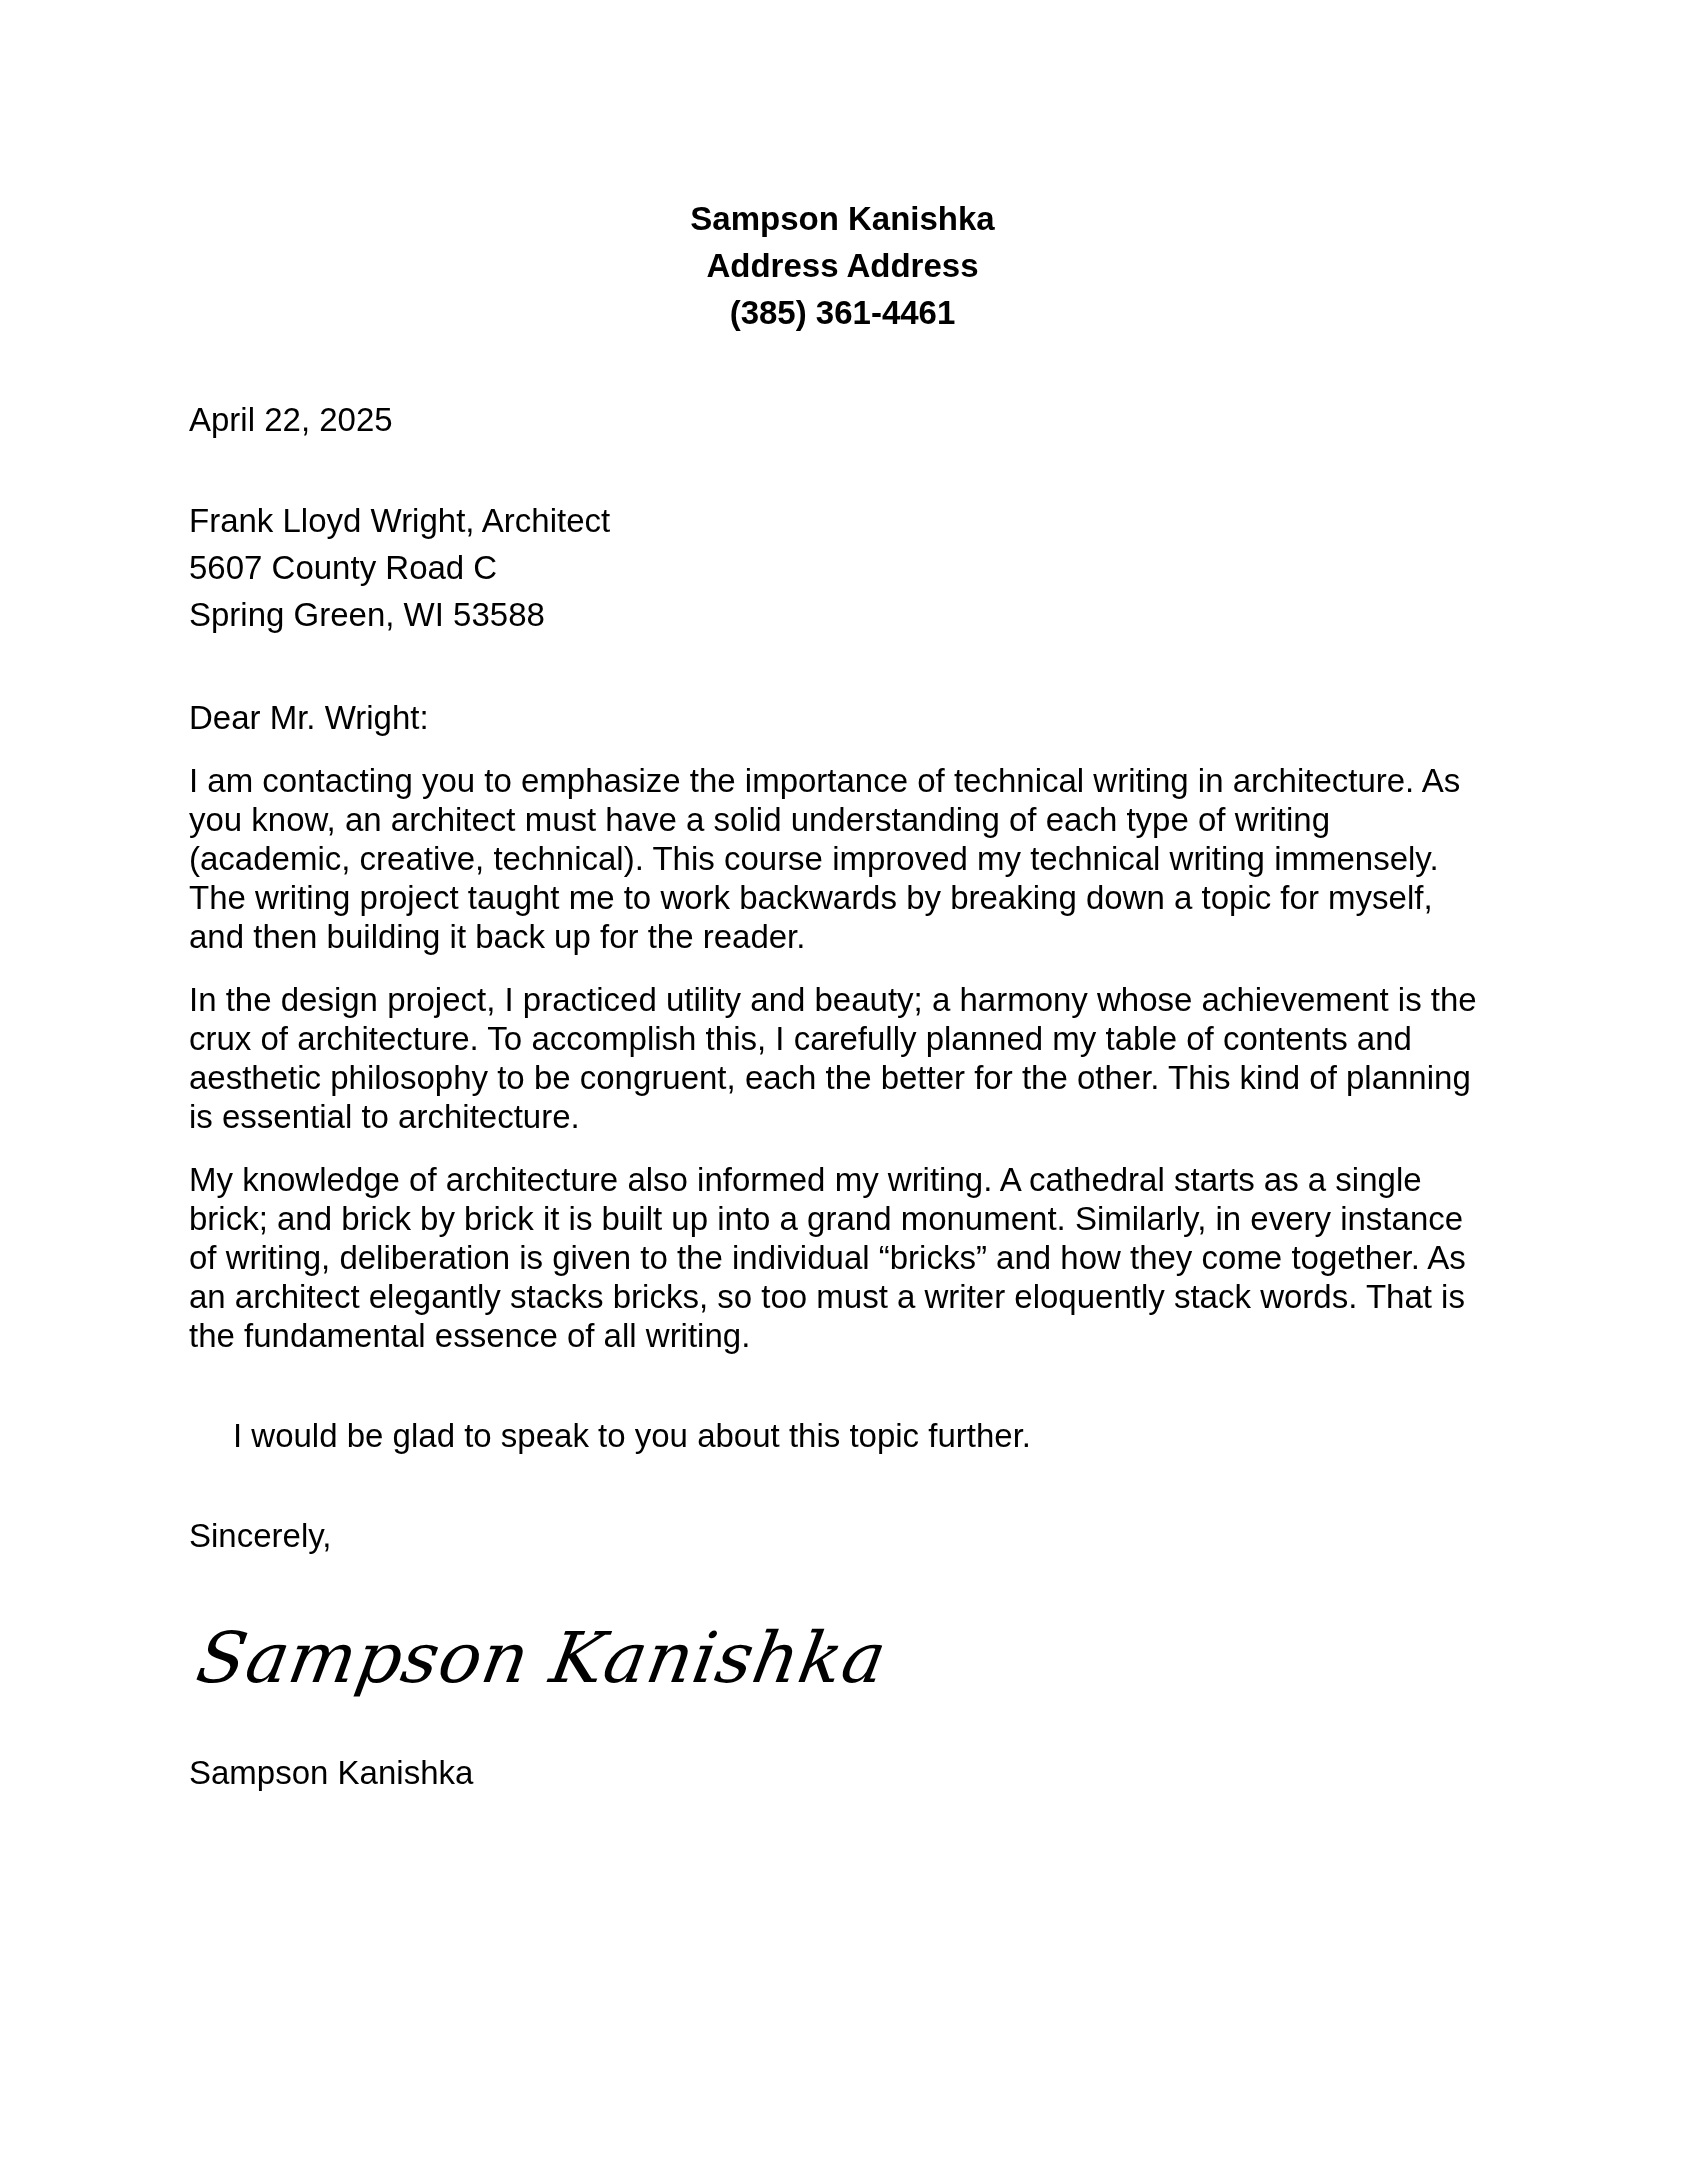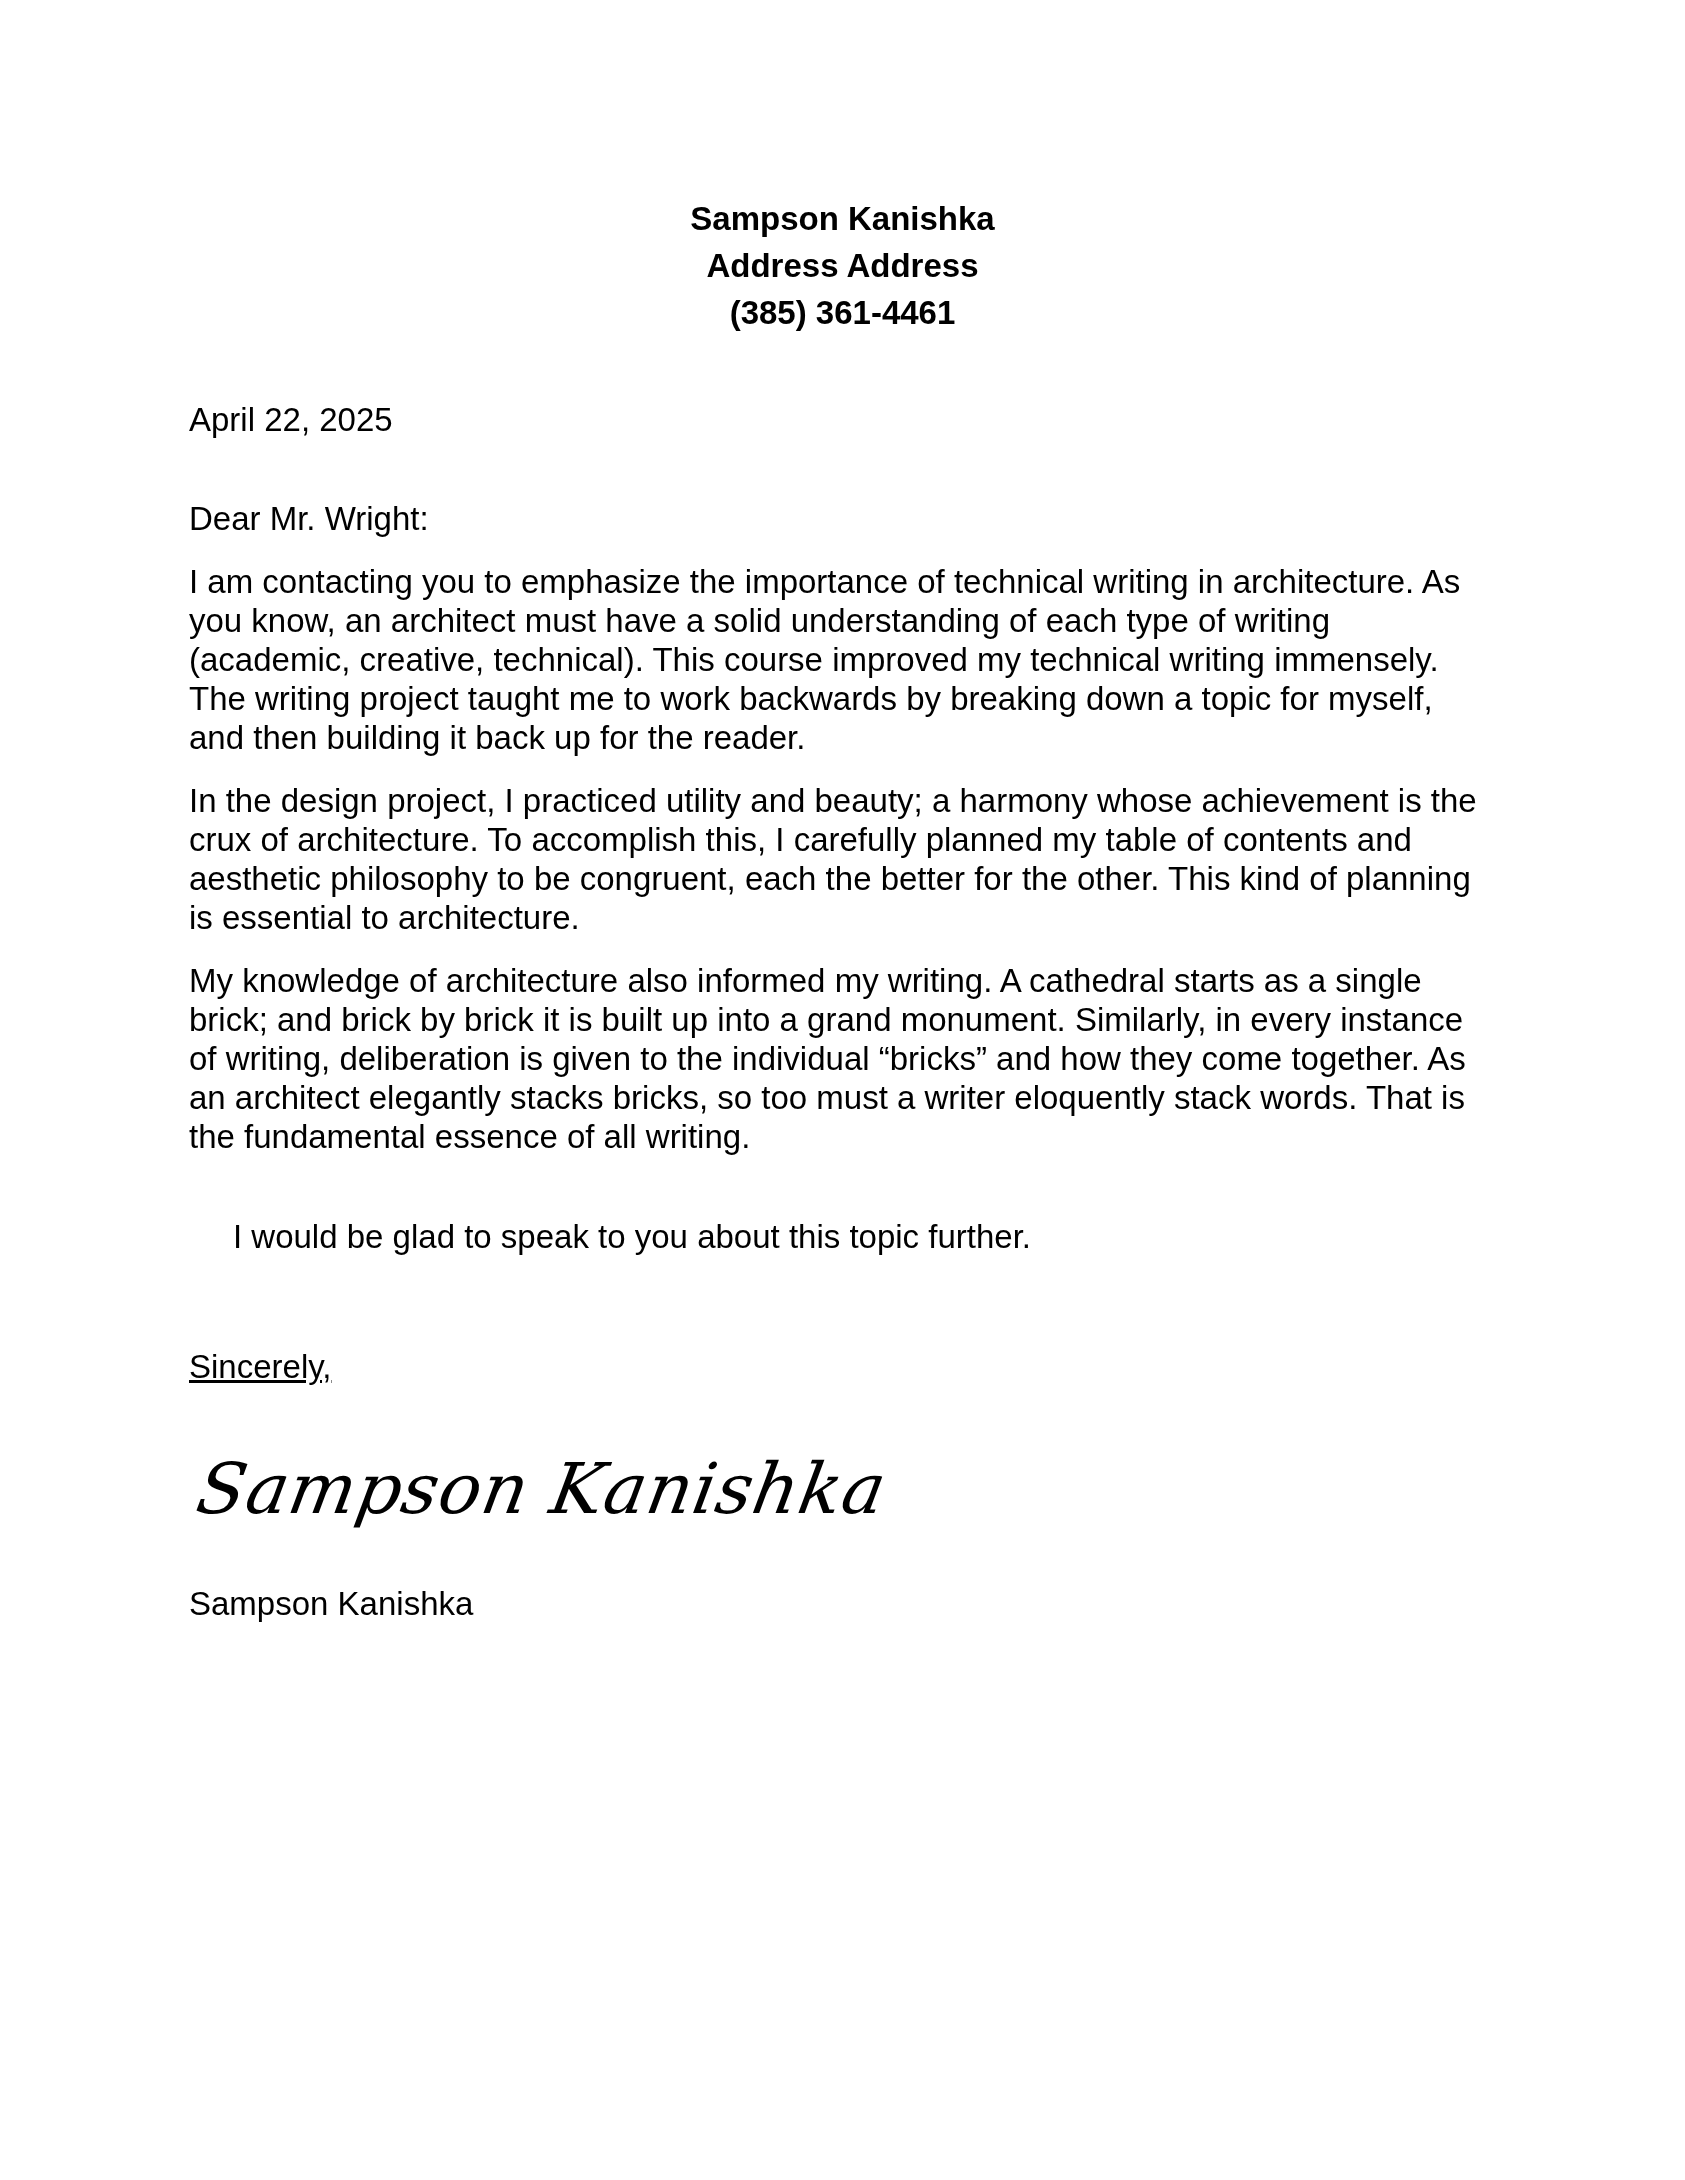--- a/index.html
+++ b/index.html
@@ -39,23 +39,22 @@
   }
   p.body-paragraph {
     line-height: 39px;
     margin-top: 24px;
   }
   p.body-paragraph.last {
     margin-top: 61px;
     margin-left: 44px;
   }
   .closing {
-    margin-top: 91px;
+    margin-top: 61px;
     line-height: 39px;
-    text-decoration: underline;
   }
   .signature-script {
     margin-top: 51px;
     height: 105px;
     line-height: 105px;
     font-family: "DejaVu Serif", serif;
     font-style: italic;
     font-size: 70px;
     transform: skewX(-10deg);
     transform-origin: left bottom;
@@ -73,20 +72,25 @@
 <div class="page">
 
   <div class="sender-block">
     <div>Sampson Kanishka</div>
     <div>Address Address</div>
     <div>(385) 361-4461</div>
   </div>
 
   <div class="date-line">April 22, 2025</div>
 
+  <div class="recipient-block">
+    <div>Frank Lloyd Wright, Architect</div>
+    <div>5607 County Road C</div>
+    <div>Spring Green, WI 53588</div>
+  </div>
 
   <div class="salutation">Dear Mr. Wright:</div>
 
   <p class="body-paragraph">I am contacting you to emphasize the importance of technical writing in architecture. As you know, an architect must have a solid understanding of each type of writing (academic, creative, technical). This course improved my technical writing immensely. The writing project taught me to work backwards by breaking down a topic for myself, and then building it back up for the reader.</p>
   <p class="body-paragraph">In the design project, I practiced utility and beauty; a harmony whose achievement is the crux of architecture. To accomplish this, I carefully planned my table of contents and aesthetic philosophy to be congruent, each the better for the other. This kind of planning is essential to architecture.</p>
   <p class="body-paragraph">My knowledge of architecture also informed my writing. A cathedral starts as a single brick; and brick by brick it is built up into a grand monument. Similarly, in every instance of writing, deliberation is given to the individual “bricks” and how they come together. As an architect elegantly stacks bricks, so too must a writer eloquently stack words. That is the fundamental essence of all writing.</p>
   <p class="body-paragraph last">I would be glad to speak to you about this topic further.</p>
 
   <div class="closing">Sincerely,</div>
 

